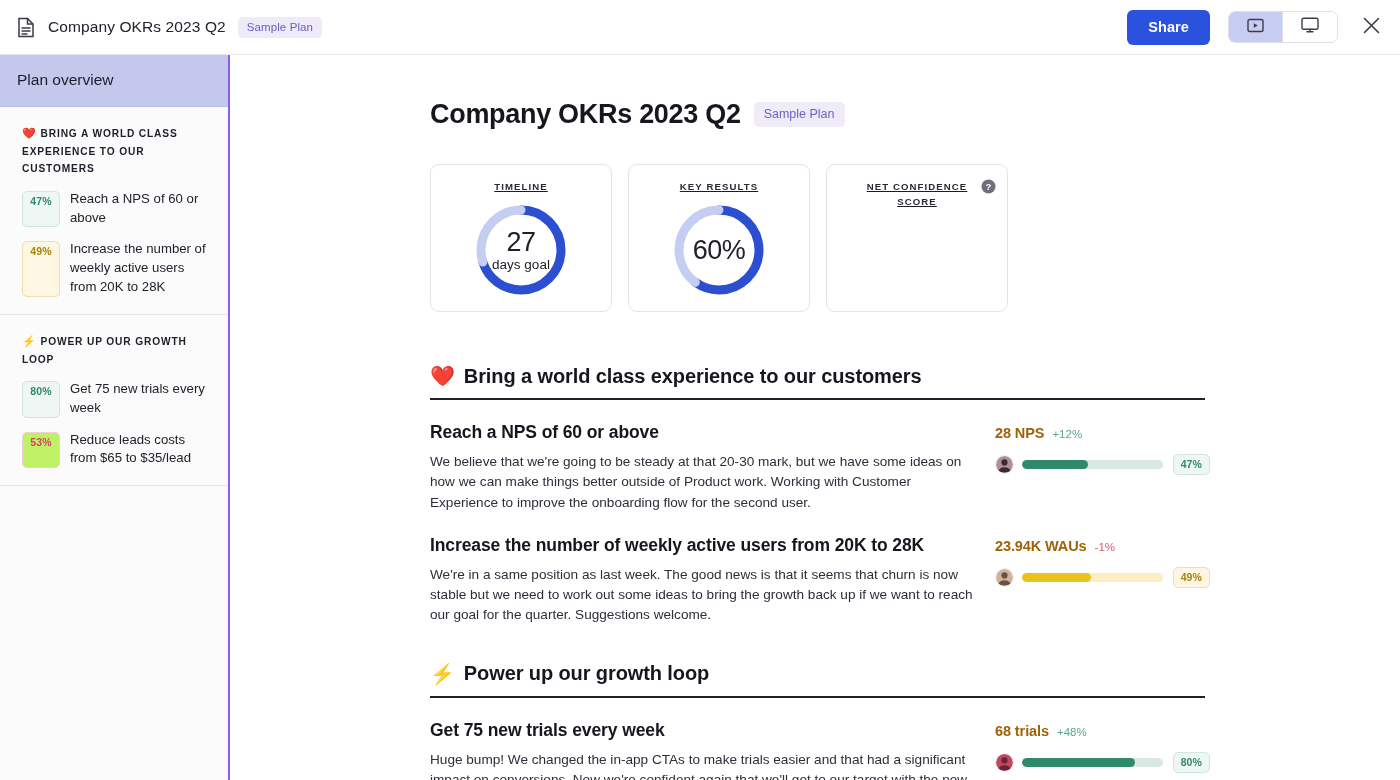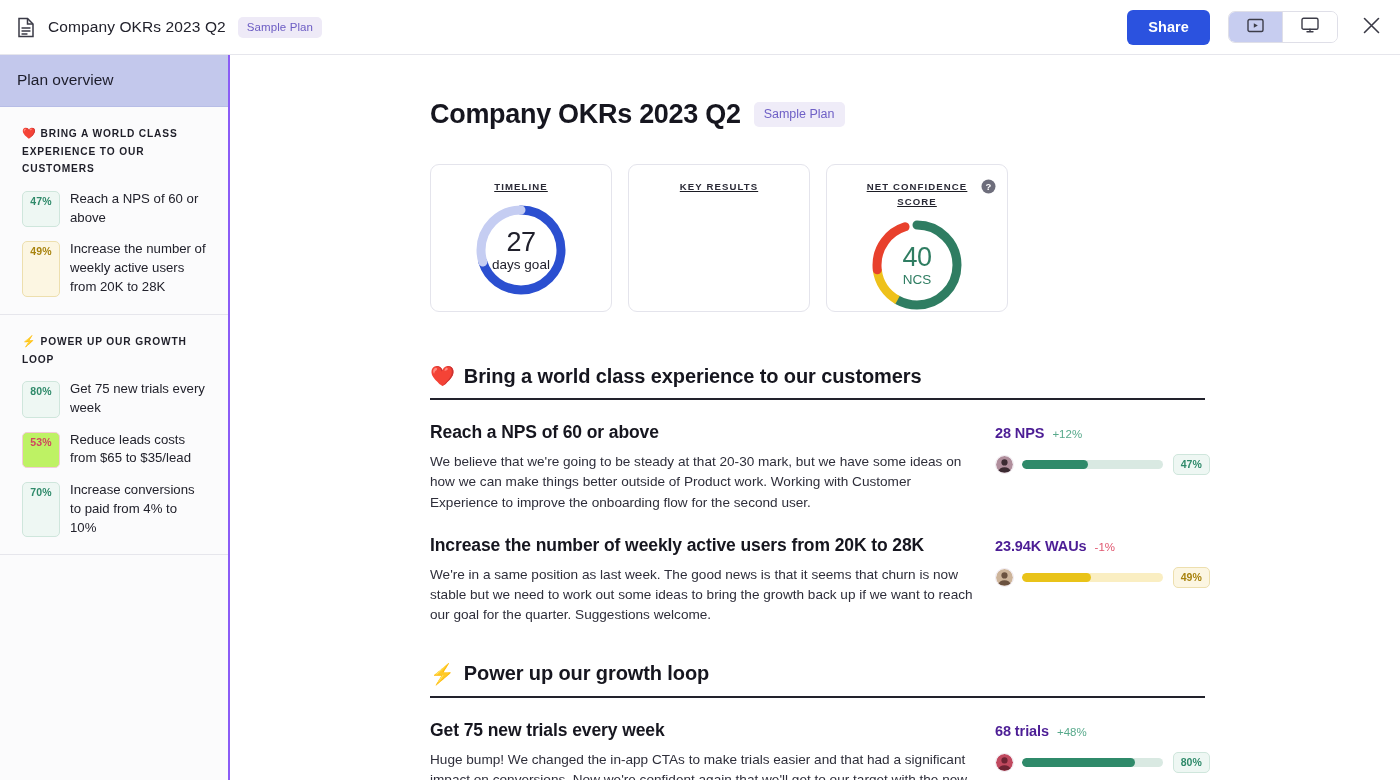--- a/index.html
+++ b/index.html
@@ -157,21 +157,21 @@
   .kr-row { display: flex; margin-top: 22px; }
   .kr-left { width: 545px; flex: 0 0 545px; }
   .kr-title {
     font-size: 17.5px; font-weight: bold; color: #16161f;
     margin-bottom: 9px; letter-spacing: -.1px;
   }
   .kr-desc { font-size: 13.6px; line-height: 1.49; color: #2e2e3a; }
 
   .kr-right { width: 215px; flex: 0 0 215px; margin-left: 20px; padding-top: 3px; }
   .metric-row { display: flex; align-items: baseline; margin-bottom: 13px; }
-  .metric-val { font-size: 14.5px; font-weight: bold; color: #4c1d95; letter-spacing: -.1px; }
+  .metric-val { font-size: 14.5px; font-weight: bold; color: #a16207; letter-spacing: -.1px; }
   .metric-delta { font-size: 11.5px; margin-left: 8px; }
   .delta-up { color: #57a98b; text-align: right; }
   .delta-down { color: #e0566f; }
   .bar-row { display: flex; align-items: center; }
   .avatar {
     width: 19px; height: 19px; border-radius: 50%;
     flex: 0 0 19px; margin-right: 8px;
     border: 1.5px solid #f0e9ef;
     position: relative; overflow: hidden;
   }
@@ -257,24 +257,20 @@
         <div class="side-section">
           <div class="side-section-title"><span class="emo">⚡</span>POWER UP OUR GROWTH LOOP</div>
           <div class="side-item">
             <div class="pct-badge pct-green">80%</div>
             <div class="side-item-label">Get 75 new trials every week</div>
           </div>
           <div class="side-item">
             <div class="pct-badge pct-red">53%</div>
             <div class="side-item-label">Reduce leads costs from $65 to $35/lead</div>
           </div>
-          <div class="side-item">
-            <div class="pct-badge pct-green">70%</div>
-            <div class="side-item-label">Increase conversions to paid from 4% to 10%</div>
-          </div>
         </div>
       </div>
   </div>
 
   <div class="main">
     <div class="main-inner">
       <div class="page-title-row">
         <div class="page-title">Company OKRs 2023 Q2</div>
         <div class="page-title-badge">Sample Plan</div>
       </div>
@@ -285,35 +281,33 @@
             <div class="donut-wrap"><svg width="96" height="96" viewBox="0 0 96 96">
                 <circle cx="48" cy="48" r="40" fill="none" stroke="#2b4fd0" stroke-width="9" stroke-linecap="round" stroke-dasharray="175.92918860102841 75.39822368615503" stroke-dashoffset="0" transform="rotate(-90 48 48)"></circle>
                 <circle cx="48" cy="48" r="40" fill="none" stroke="#c5cdf2" stroke-width="9" stroke-linecap="round" stroke-dasharray="75.39822368615503 175.92918860102841" stroke-dashoffset="-175.92918860102841" transform="rotate(-90 48 48)"></circle>
               </svg><div class="donut-label">
                 <div class="donut-big">27</div>
                 <div class="donut-sub">days goal</div>
               </div></div>
           </div>
           <div class="card">
             <div class="card-title">KEY RESULTS</div>
+            <div class="donut-wrap"><svg width="96" height="96" viewBox="0 0 96 96">
+                <circle cx="48" cy="48" r="40" fill="none" stroke="#2b4fd0" stroke-width="9" stroke-linecap="round" stroke-dasharray="150.79644737231007 100.53096491487338" stroke-dashoffset="0" transform="rotate(-90 48 48)"></circle>
+                <circle cx="48" cy="48" r="40" fill="none" stroke="#c5cdf2" stroke-width="9" stroke-linecap="round" stroke-dasharray="100.53096491487338 150.79644737231007" stroke-dashoffset="-150.79644737231007" transform="rotate(-90 48 48)"></circle>
+              </svg><div class="donut-label">
+                <div class="donut-big">60%</div>
+              </div></div>
           </div>
           <div class="card">
             <div class="card-title">NET CONFIDENCE SCORE</div>
             <div class="help-icon"><svg width="15" height="15" viewBox="0 0 15 15">
                 <circle cx="7.5" cy="7.5" r="7" fill="#6e6e7c"></circle>
                 <text x="7.5" y="11" font-size="9.5" font-family="Liberation Sans, sans-serif" fill="#ffffff" text-anchor="middle" font-weight="bold">?</text>
               </svg></div>
-            <div class="donut-wrap"><svg width="96" height="96" viewBox="0 0 96 96">
-                <circle cx="48" cy="48" r="40" fill="none" stroke="#2f7d62" stroke-width="9" stroke-linecap="round" stroke-dasharray="145.7698991265664 105.55751316061705" stroke-dashoffset="0" transform="rotate(-90 48 48)"></circle>
-                <circle cx="48" cy="48" r="40" fill="none" stroke="#eec11b" stroke-width="9" stroke-linecap="butt" stroke-dasharray="37.69911184307752 213.62830044410595" stroke-dashoffset="-145.7698991265664" transform="rotate(-90 48 48)"></circle>
-                <circle cx="48" cy="48" r="40" fill="none" stroke="#e8402c" stroke-width="9" stroke-linecap="round" stroke-dasharray="55.29203070318036 196.0353815840031" stroke-dashoffset="-183.46901096964393" transform="rotate(-90 48 48)"></circle>
-              </svg><div class="donut-label">
-                <div class="donut-big ncs">40</div>
-                <div class="donut-sub ncs">NCS</div>
-              </div></div>
           </div>
         </div>
 
       <div id="objectives">
           <div class="obj-head">
             <span class="emo">❤️</span>
             <span>Bring a world class experience to our customers</span>
           </div>
           <div class="kr-row">
             <div class="kr-left">

